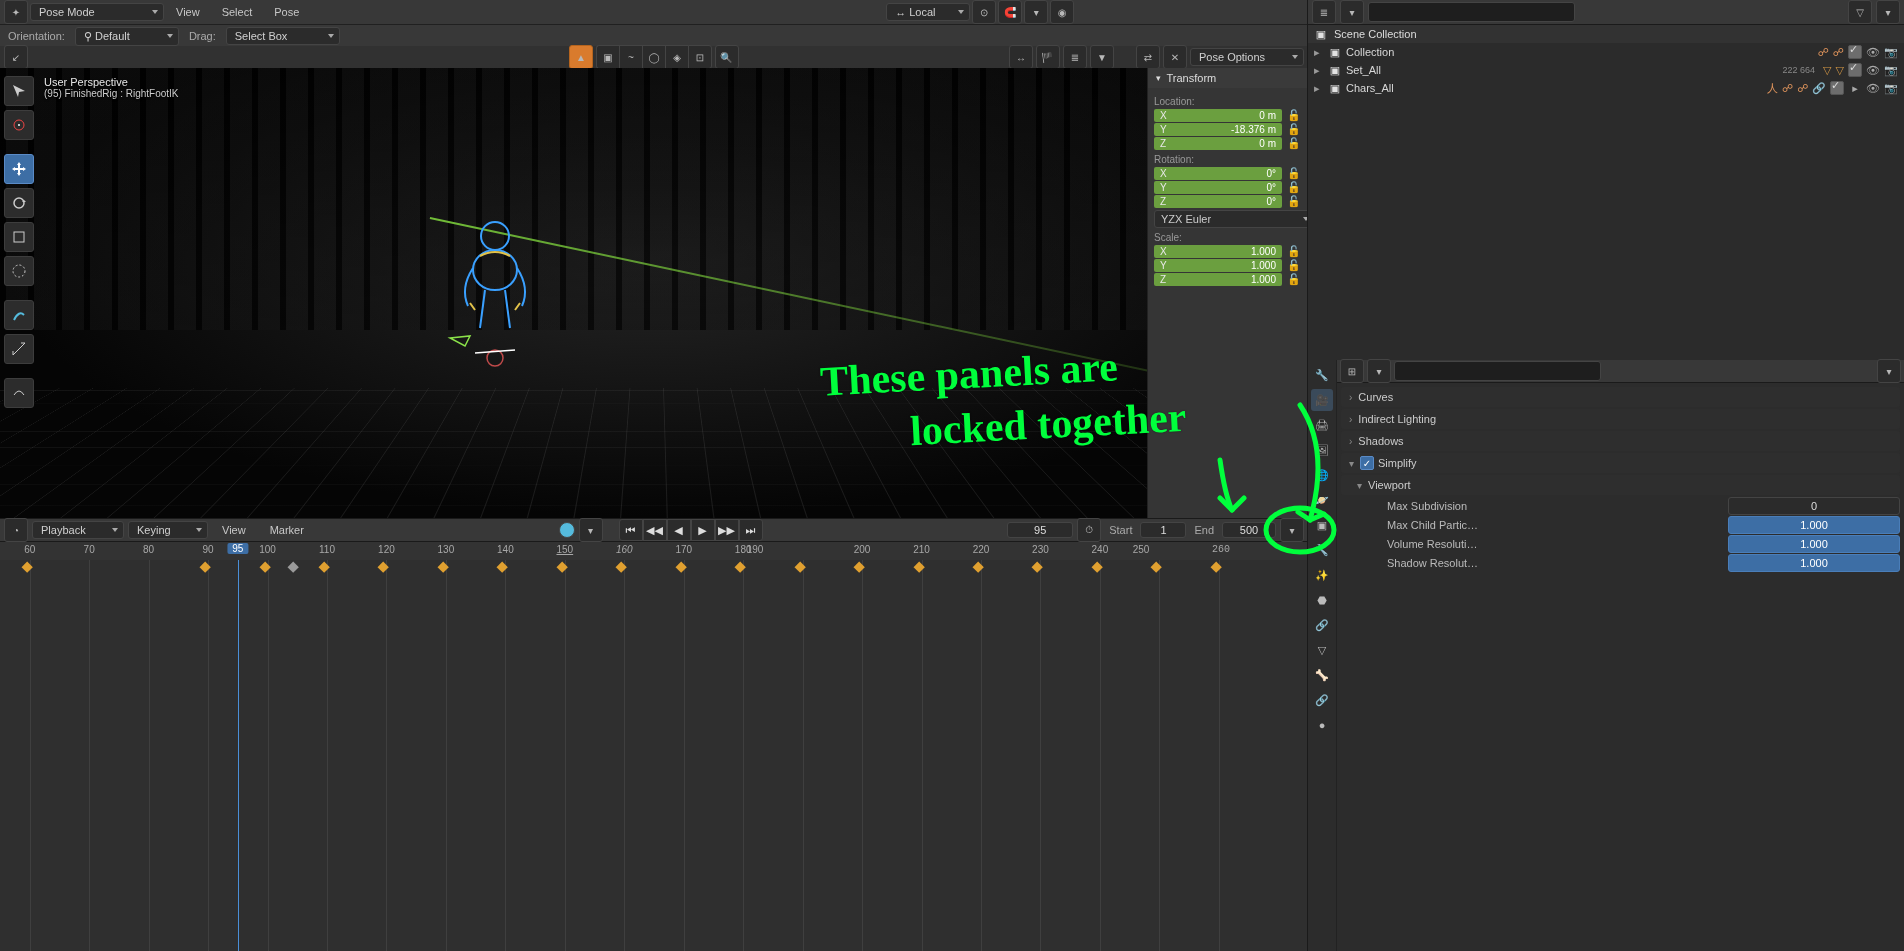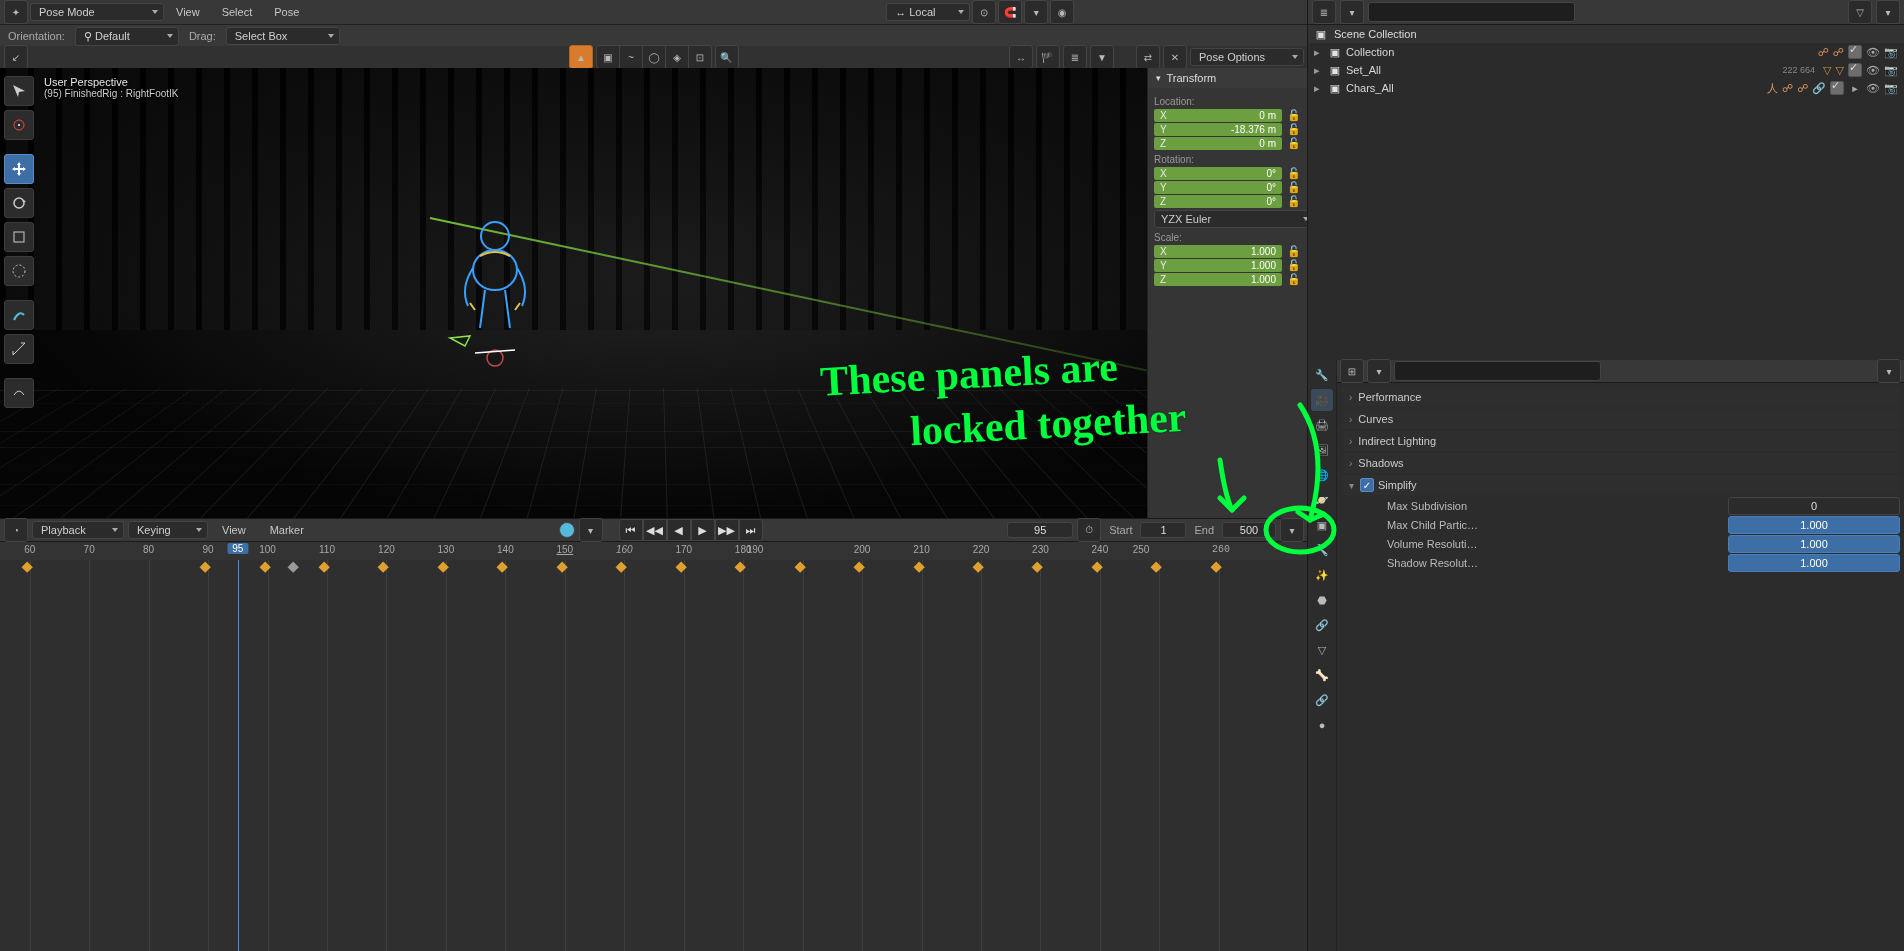--- a/index.html
+++ b/index.html
@@ -704,35 +704,35 @@
   </div>
   <div class="props-main">
     <div class="props-header">
        <div class="iconbtn">⊞</div>
        <div class="iconbtn">▾</div>
        <div class="search-wrap"><input class="search-in" style=""></div>
        <div class="iconbtn">▾</div>
     </div>
     <div class="props-body">
       <div class="prow">
-          <span>Performance</span>
-        </div>
-      <div class="prow">
           <span>Curves</span>
         </div>
       <div class="prow">
           <span>Indirect Lighting</span>
         </div>
       <div class="prow">
           <span>Shadows</span>
         </div>
       <div class="prow open">
         <span class="checkbox-sq">✓</span>
         <span>Simplify</span>
       </div>
+      <div class="prow open sub">
+          <span>Viewport</span>
+        </div>
       <div class="sub">
         <div class="fieldrow">
           <div class="fl">Max Subdivision</div>
           <div class="fv">0</div>
         </div>
         <div class="fieldrow">
           <div class="fl">Max Child Partic…</div>
           <div class="fv blue">1.000</div>
         </div>
         <div class="fieldrow">

